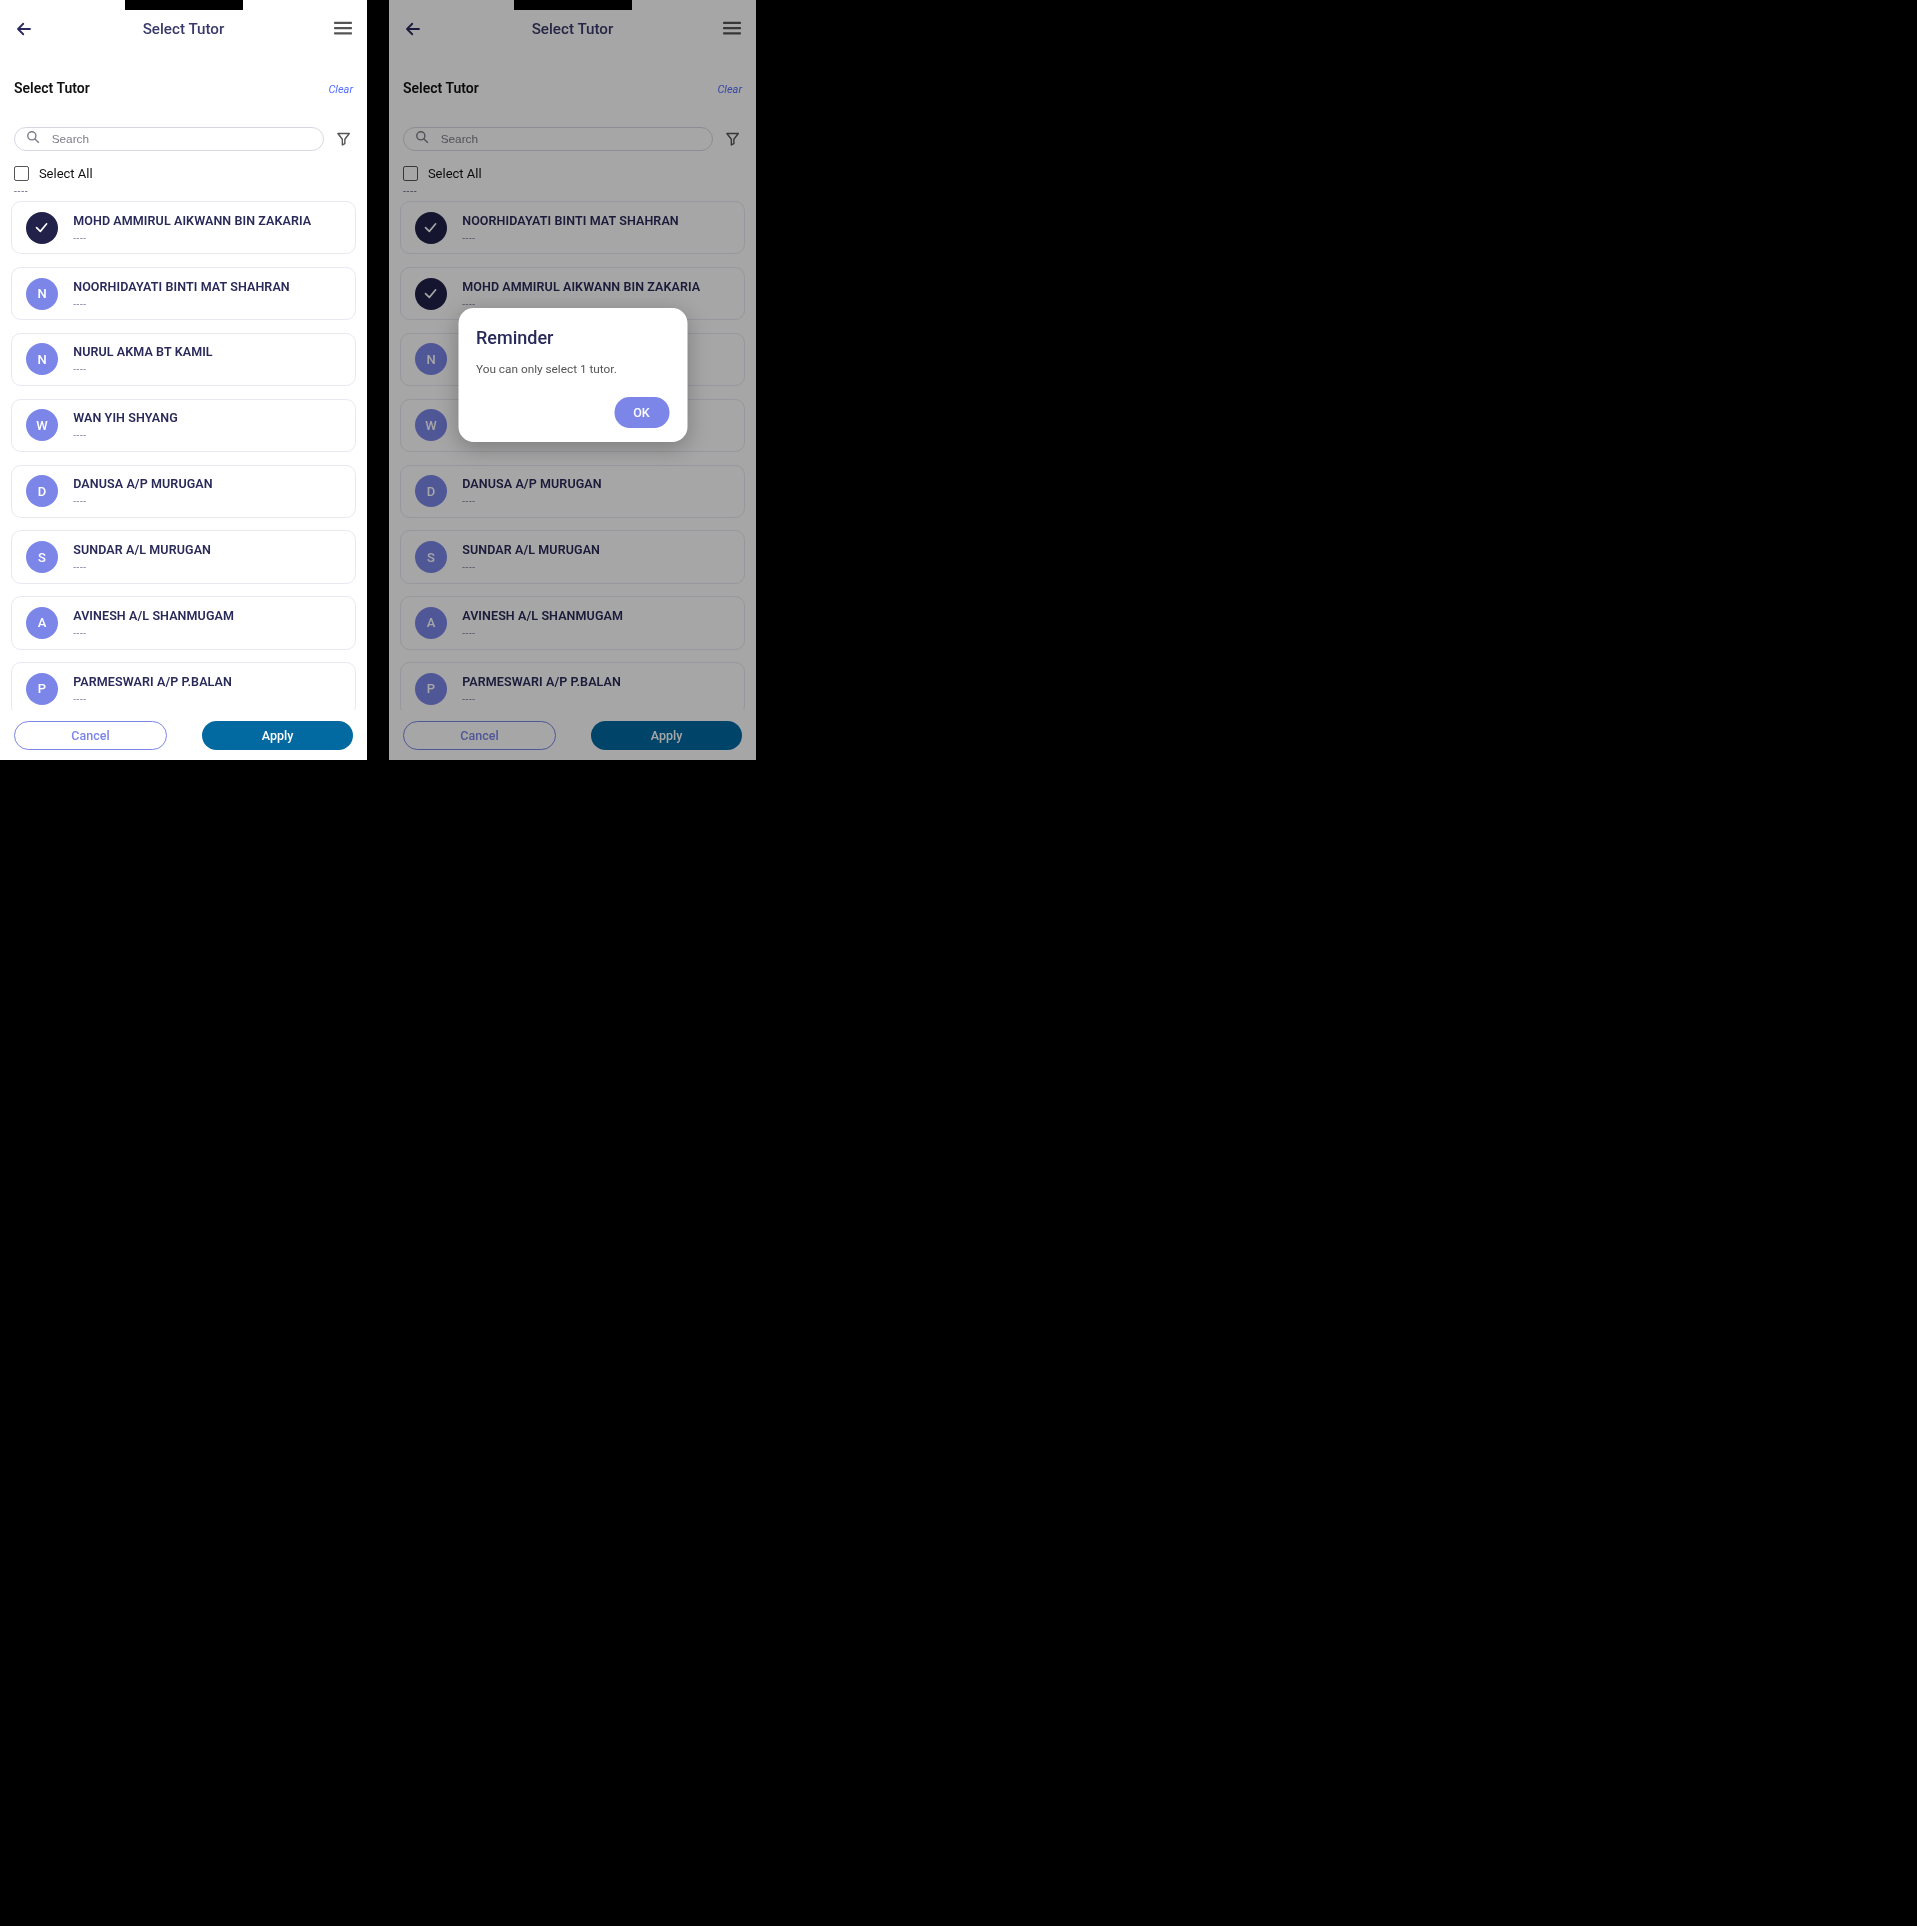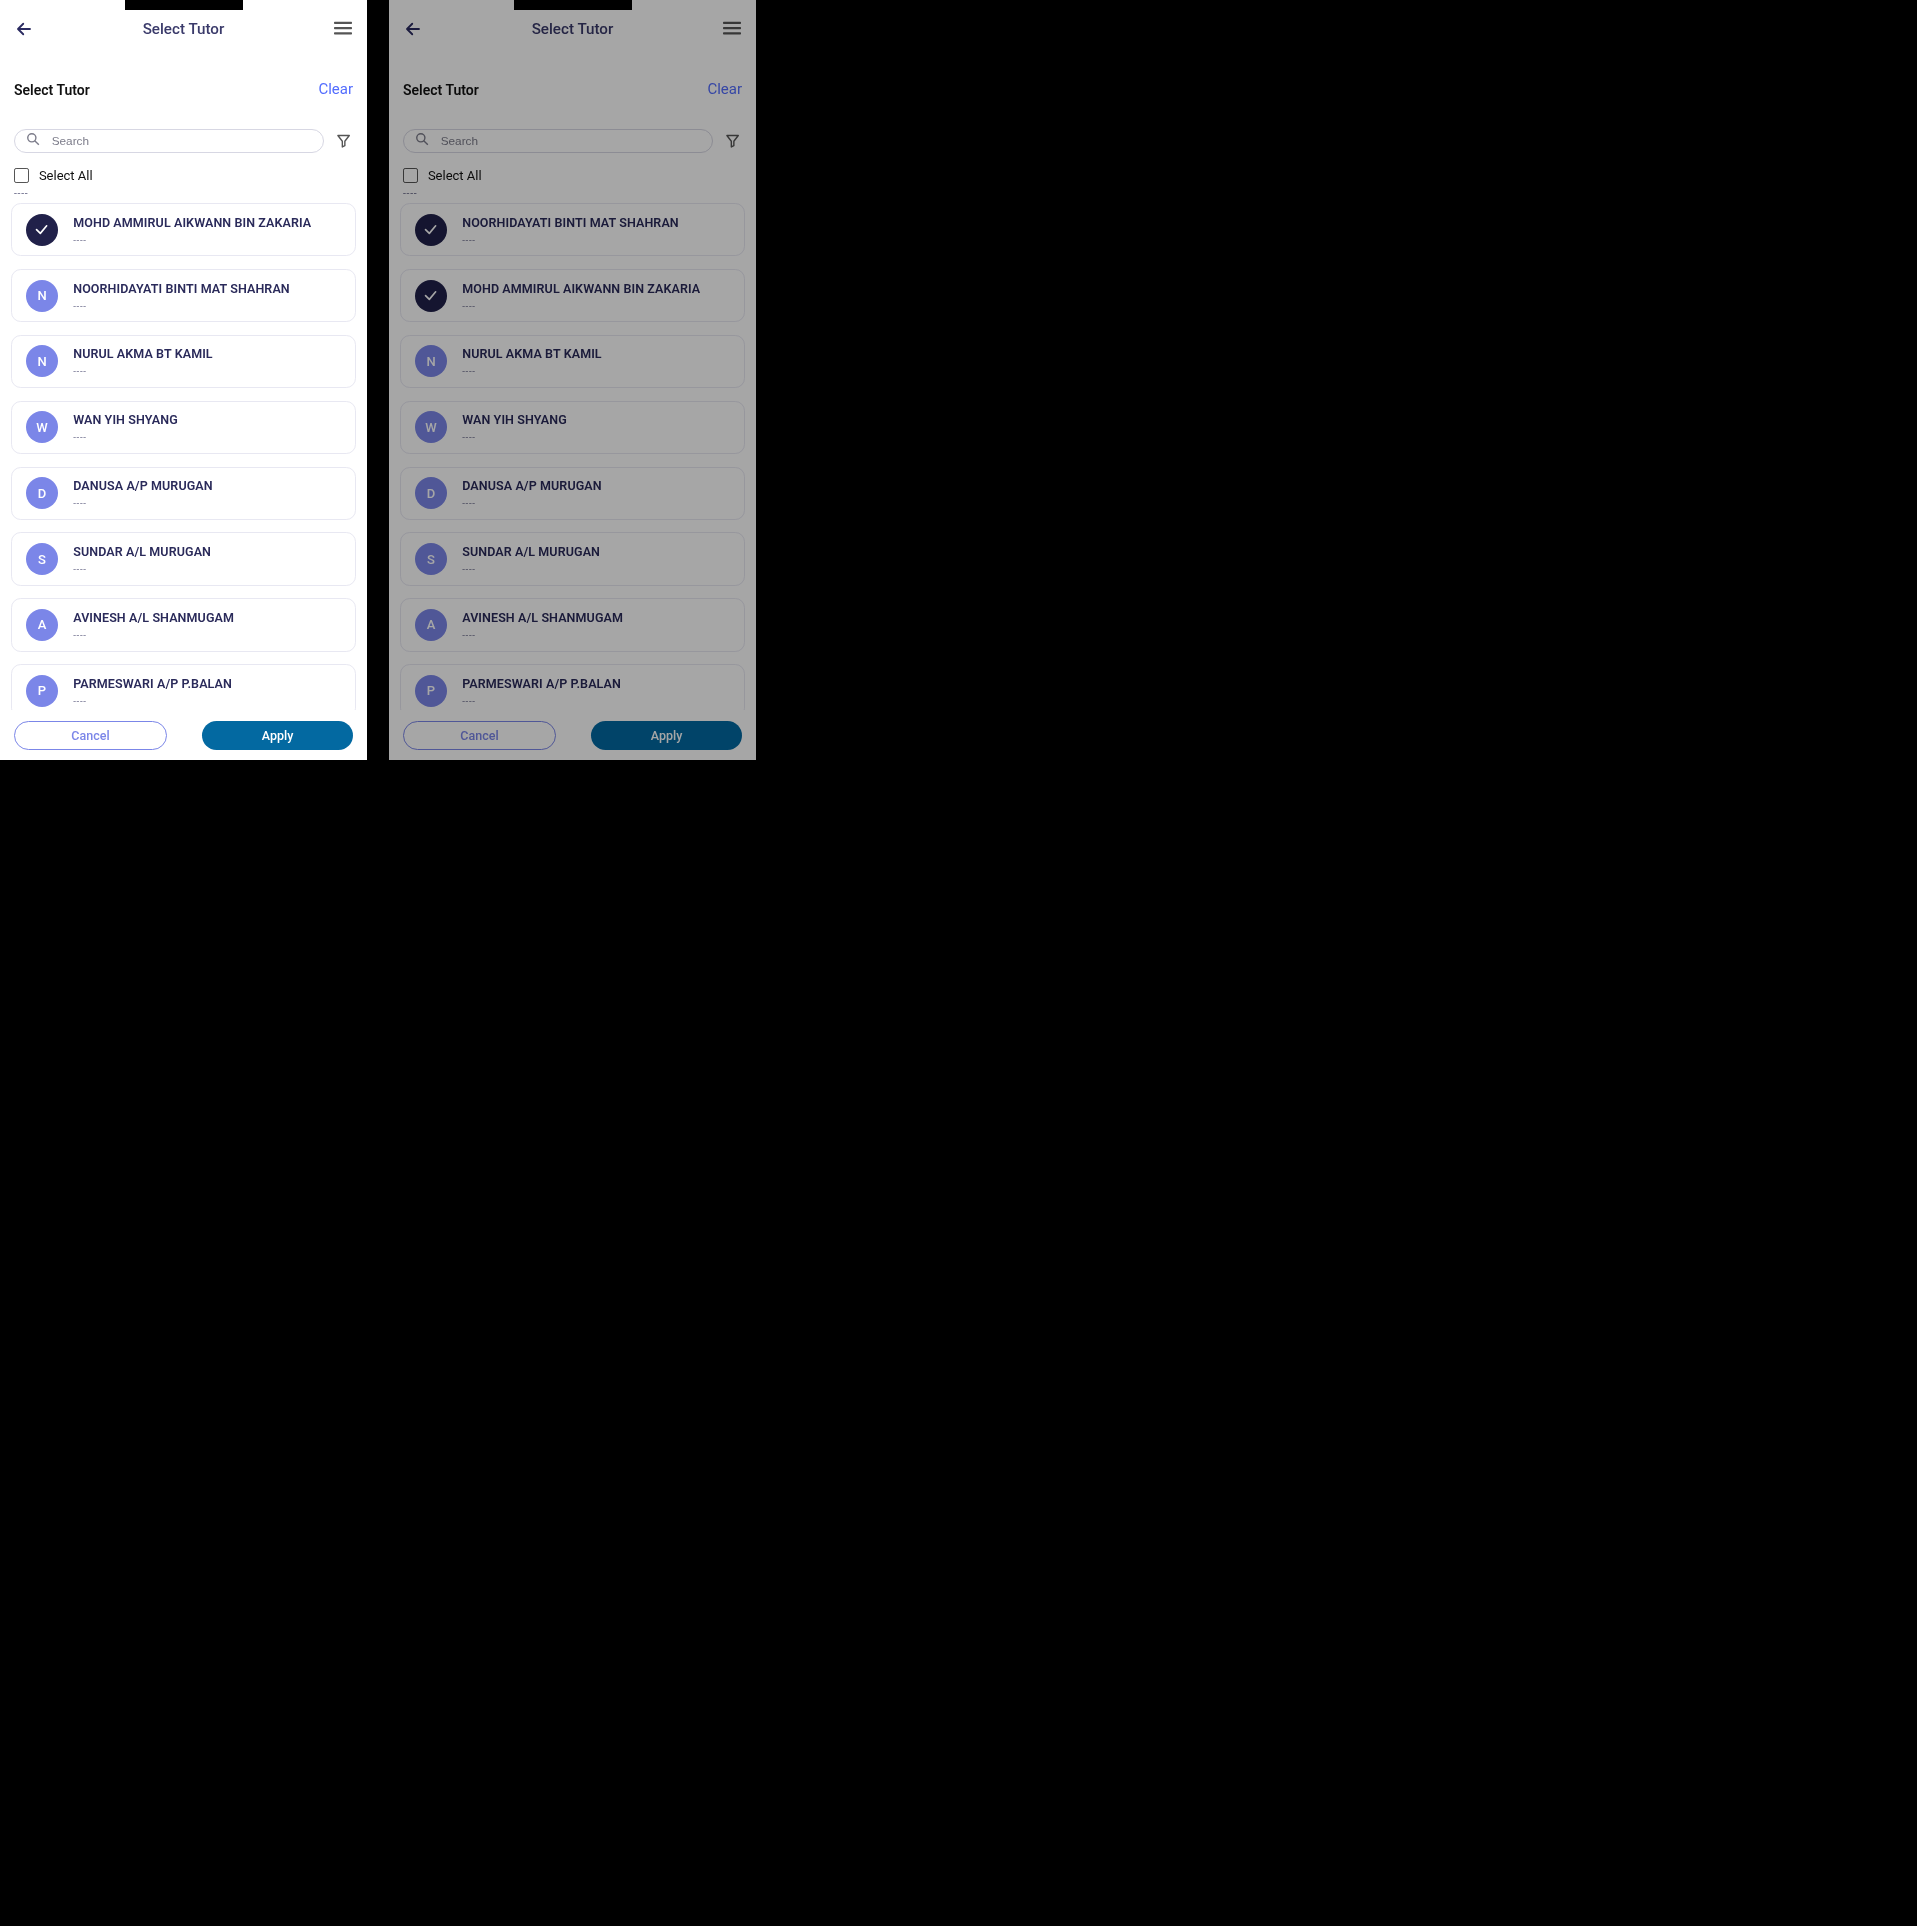--- a/index.html
+++ b/index.html
@@ -61,22 +61,23 @@
       align-items: flex-end;
       justify-content: space-between;
       padding: 30.5px 14px 5.5px 14px;
     }
     .section-row .section-title {
       font-size: 14px;
       font-weight: 600;
       color: #111;
     }
     .section-row .clear-link {
-      font-size: 15px;
+      font-size: 11px;
       color: #536dfe;
+      font-style: italic;
     }
     
     .search-row {
       display: flex;
       align-items: center;
       gap: 11px;
       padding: 25px 14px 5.5px 14px;
     }
     .search-box {
       flex: 1;
@@ -440,14 +441,21 @@
           <div class="name">LEONG MEI WAN</div>
         </div>
       </div>
     </div>
 
   <div class="footer">
     <div class="btn outline">Cancel</div>
     <div class="btn filled">Apply</div>
   </div>
 
+  <div class="dialog">
+    <div class="dialog-title">Reminder</div>
+    <div class="dialog-msg">You can only select 1 tutor.</div>
+    <div class="dialog-actions">
+      <div class="dialog-ok">OK</div>
+    </div>
+  </div>
 </div>
 
 
 </body></html>

